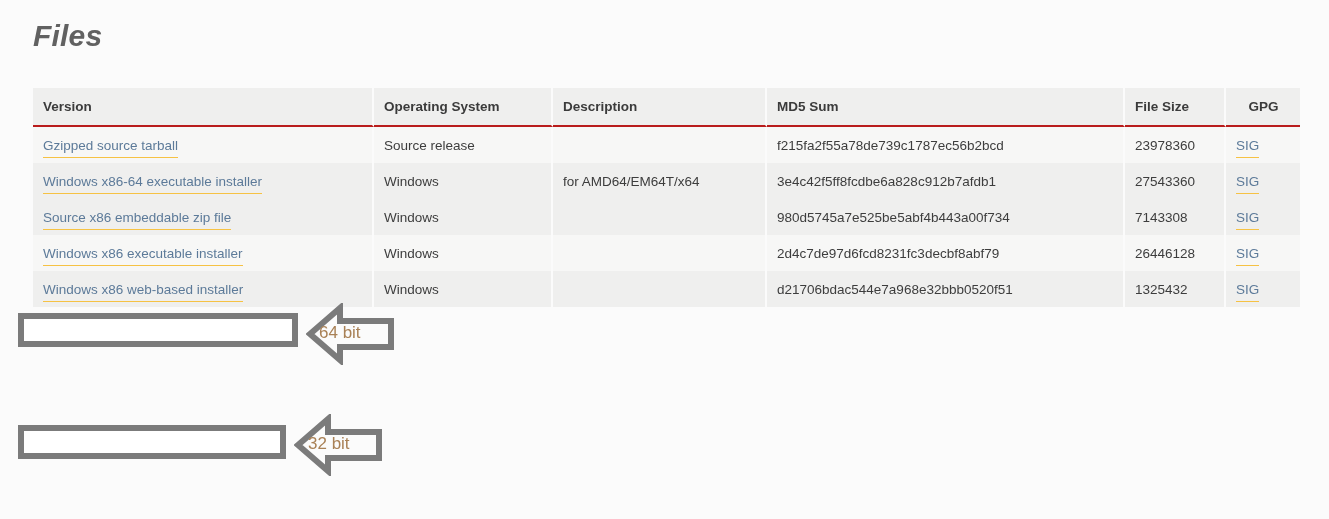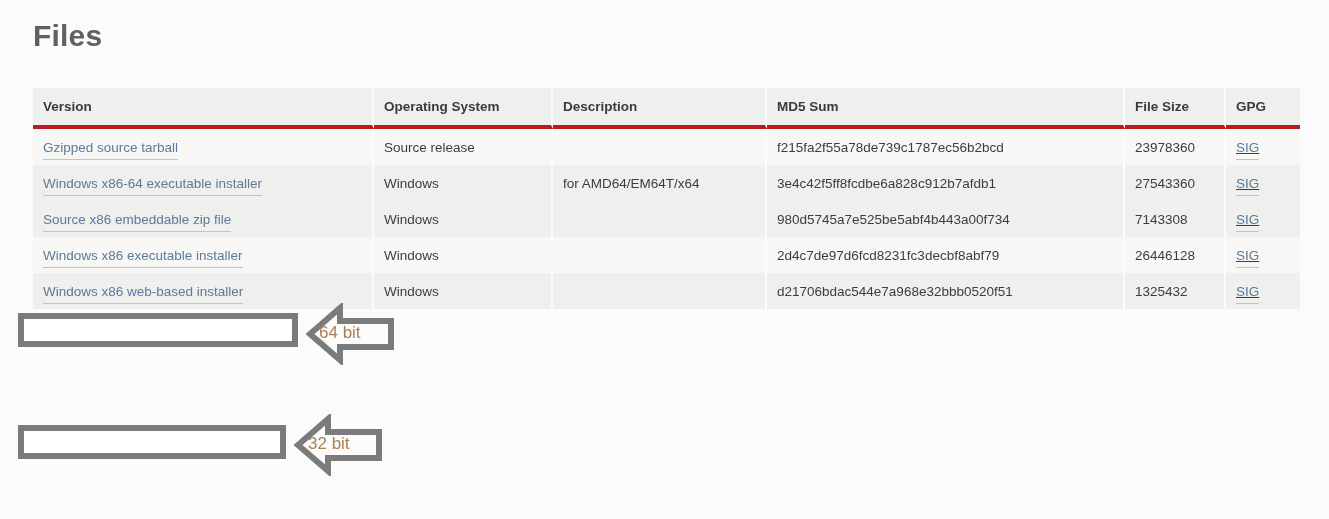--- a/index.html
+++ b/index.html
@@ -19,20 +19,21 @@
 
   #page-title {
     position: absolute;
     left: 33px;
     top: 14px;
     font-size: 30px;
     font-weight: bold;
     color: #616161;
     letter-spacing: 0.2px;
     line-height: 44px;
+    font-style: italic;
   }
 
   
   #files-table-wrap {
     position: absolute;
     left: 33px;
     top: 88px;
     width: 1267px;
   }
   table.files {
@@ -50,36 +51,36 @@
   table.files col.c-gpg          { width: 74px; }
 
   table.files th {
     background: #efefee;
     color: #3b3b3b;
     font-weight: bold;
     font-size: 13.5px;
     text-align: left;
     padding: 11px 9px 11px 10px;
     border-right: 2px solid #fbfbfb;
-    border-bottom: 4px solid #b91c1c;
+    border-bottom: 2px solid #b91c1c;
     white-space: nowrap;
   }
-  table.files th:last-child { border-right: none; }
+  table.files th:last-child { border-right: none; text-align: center; }
 
   table.files td {
     padding: 10px 9px 10px 10px;
     border-right: 2px solid #fbfbfb;
     color: #3d3d3d;
     font-size: 13.5px;
     vertical-align: middle;
     height: 16px;
     white-space: nowrap;
     overflow: hidden;
   }
-  table.files td:last-child { border-right: none; text-decoration: underline; }
+  table.files td:last-child { border-right: none; }
 
   table.files tbody tr.odd  td { background: #f7f7f6; }
   table.files tbody tr.even td { background: #efefee; }
 
   a.dl {
     color: #5c7a99;
     text-decoration: none;
     border-bottom: 1px solid #f6c244;
     padding-bottom: 4px;
   }

